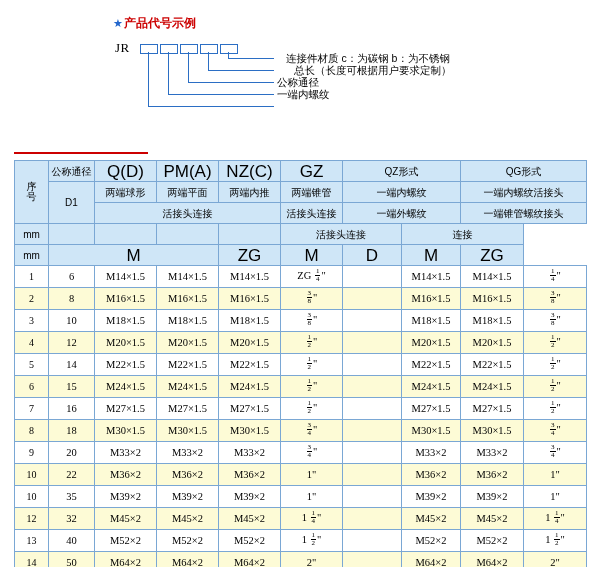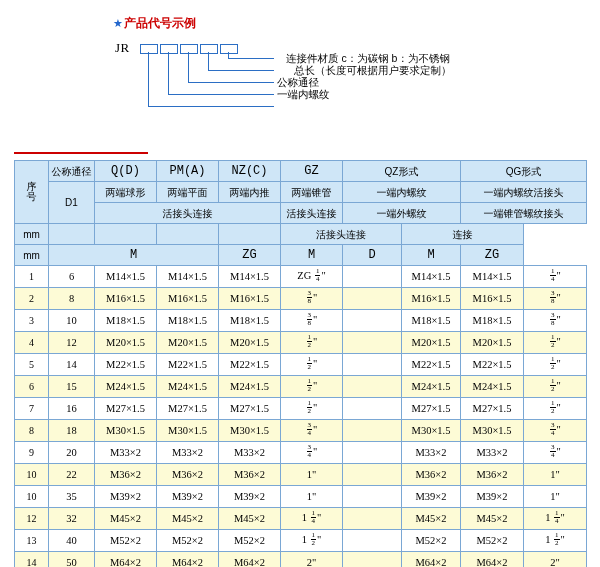--- a/index.html
+++ b/index.html
@@ -114,22 +114,22 @@
   thead td {
     background: #cfe6f7;
     font-size: 10px;
     line-height: 11px;
   }
   thead td.hdr-cn {
     font-family: "Liberation Sans", sans-serif;
     font-size: 10px;
   }
   thead td.hdr-lat {
-    font-family: Liberation Mono, monospace;
-    font-size: 12px;
+    font-family: Liberation Sans, sans-serif;
+    font-size: 17px;
   }
   tbody td {
     font-family: "Liberation Serif", serif;
     font-size: 10.5px;
     height: 21px;
     background: #ffffff;
   }
   tbody tr.alt td {
     background: #fdfbd6;
   }

